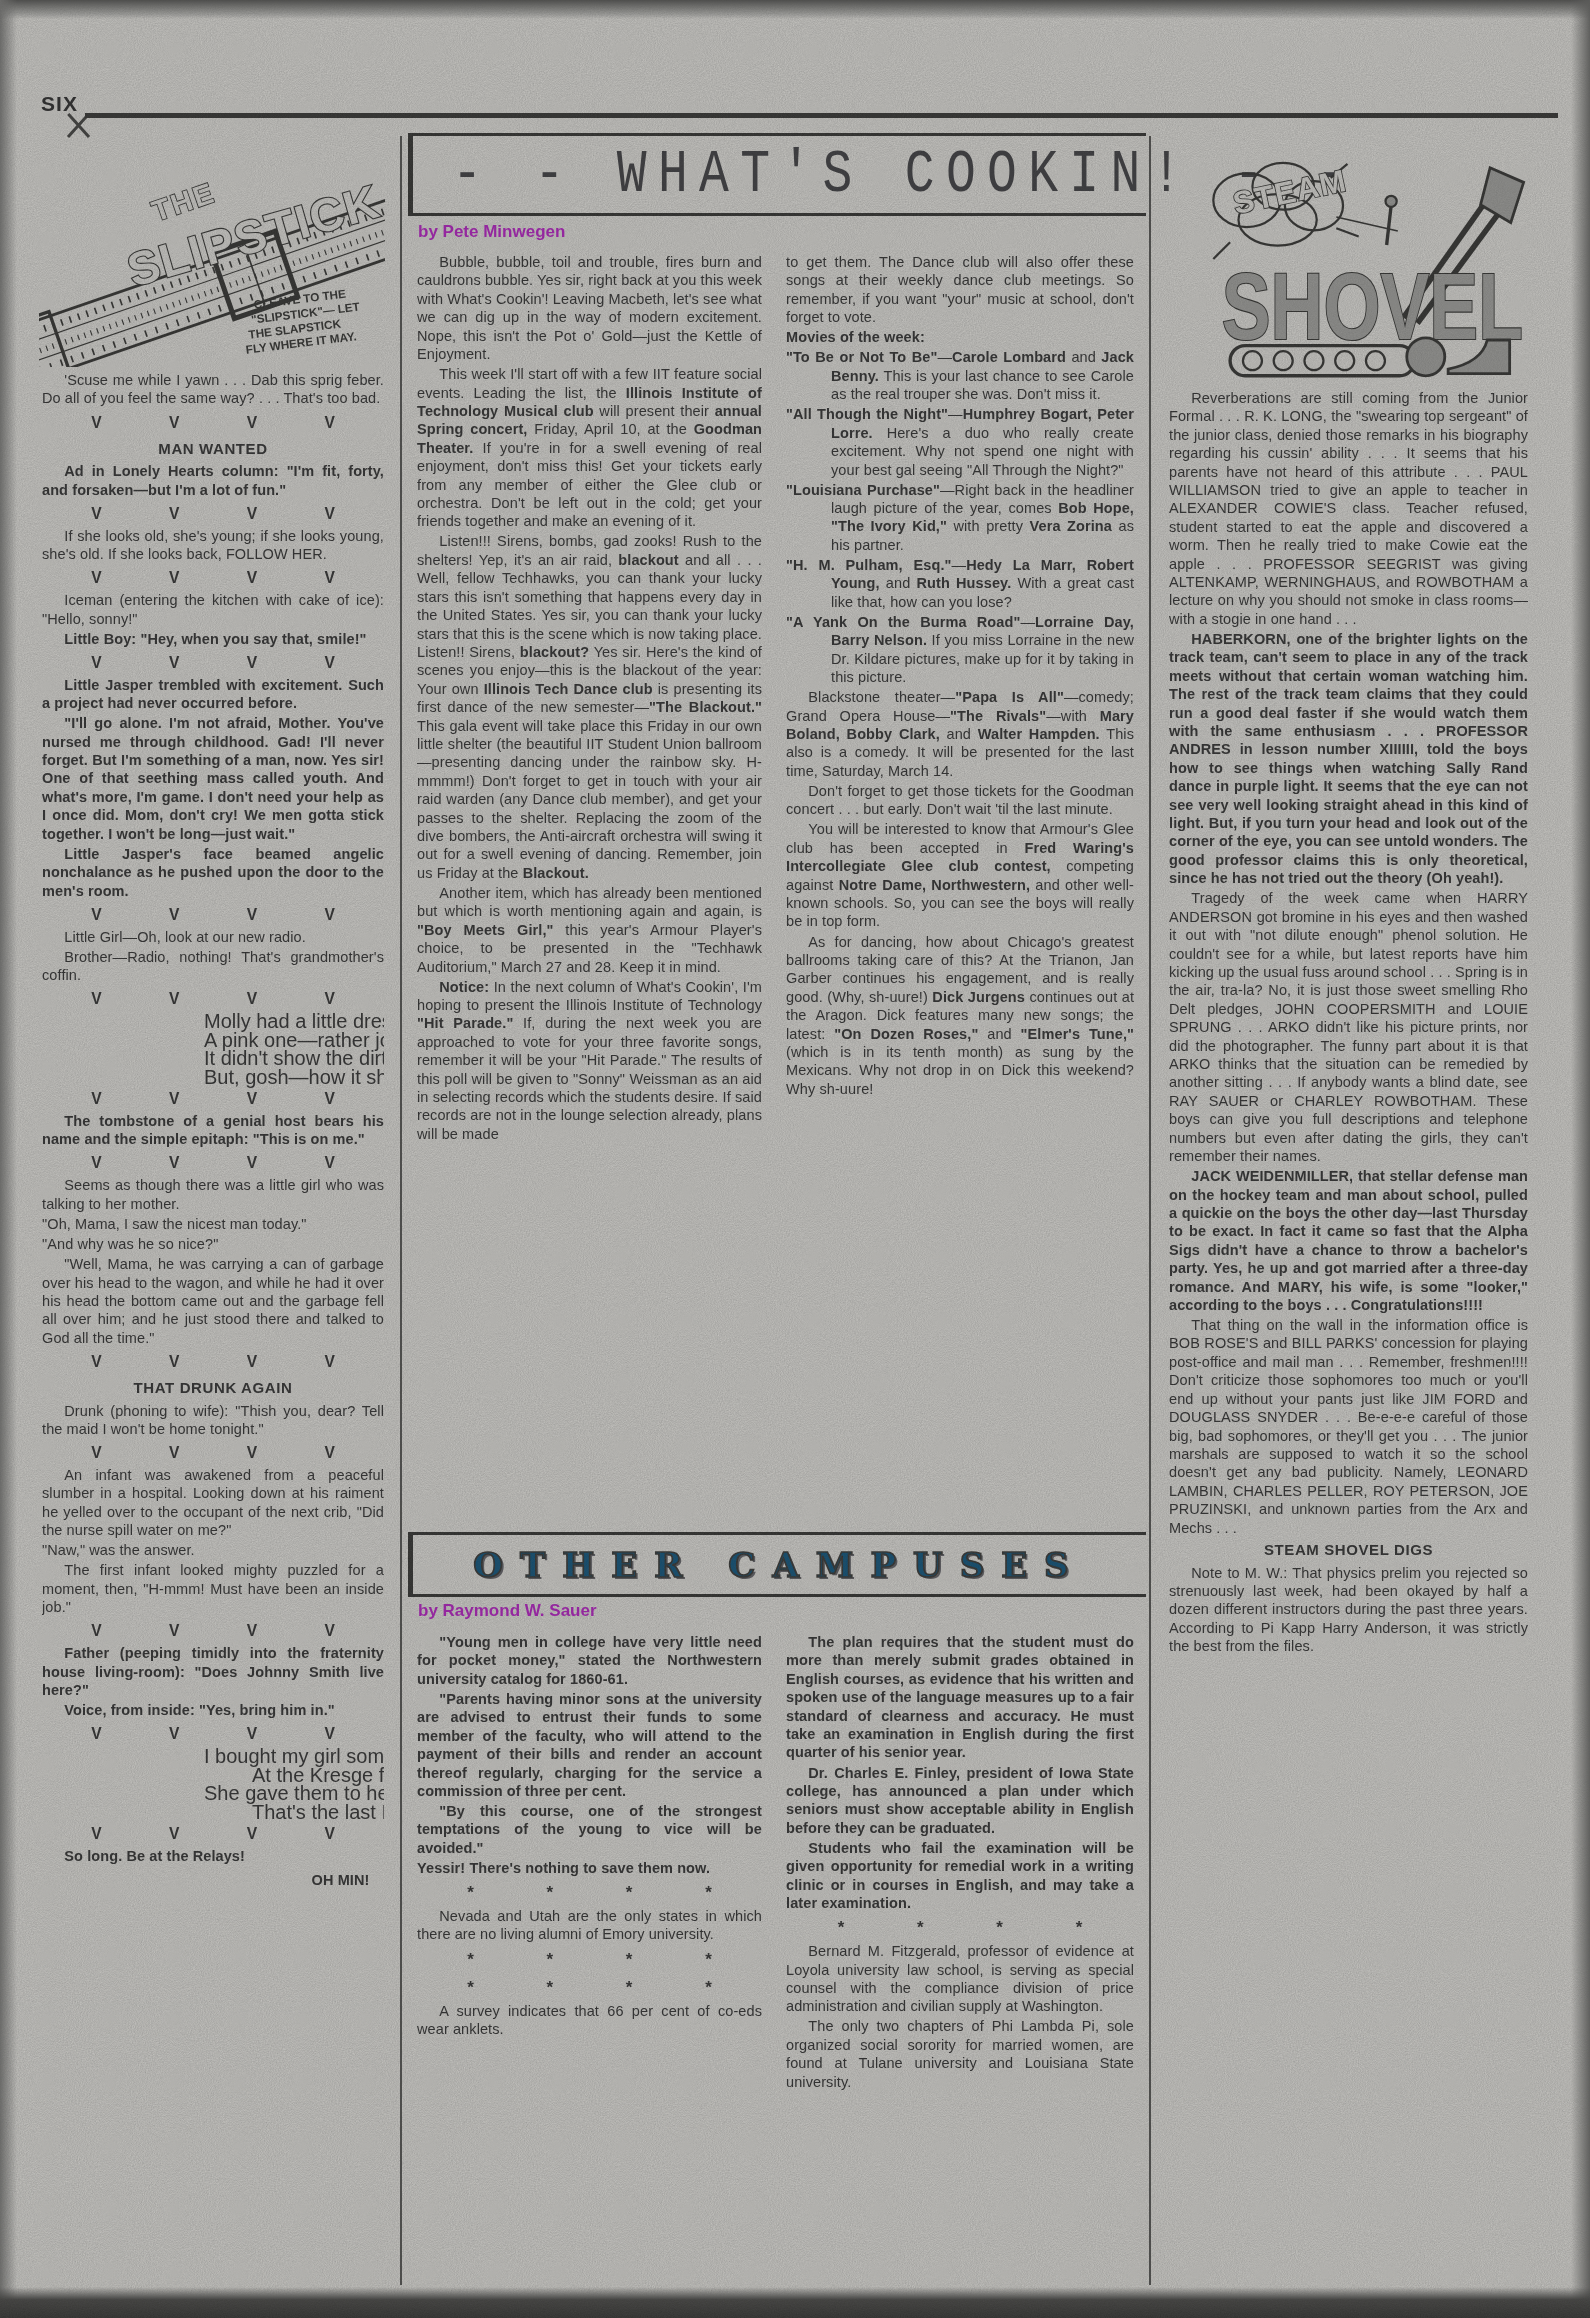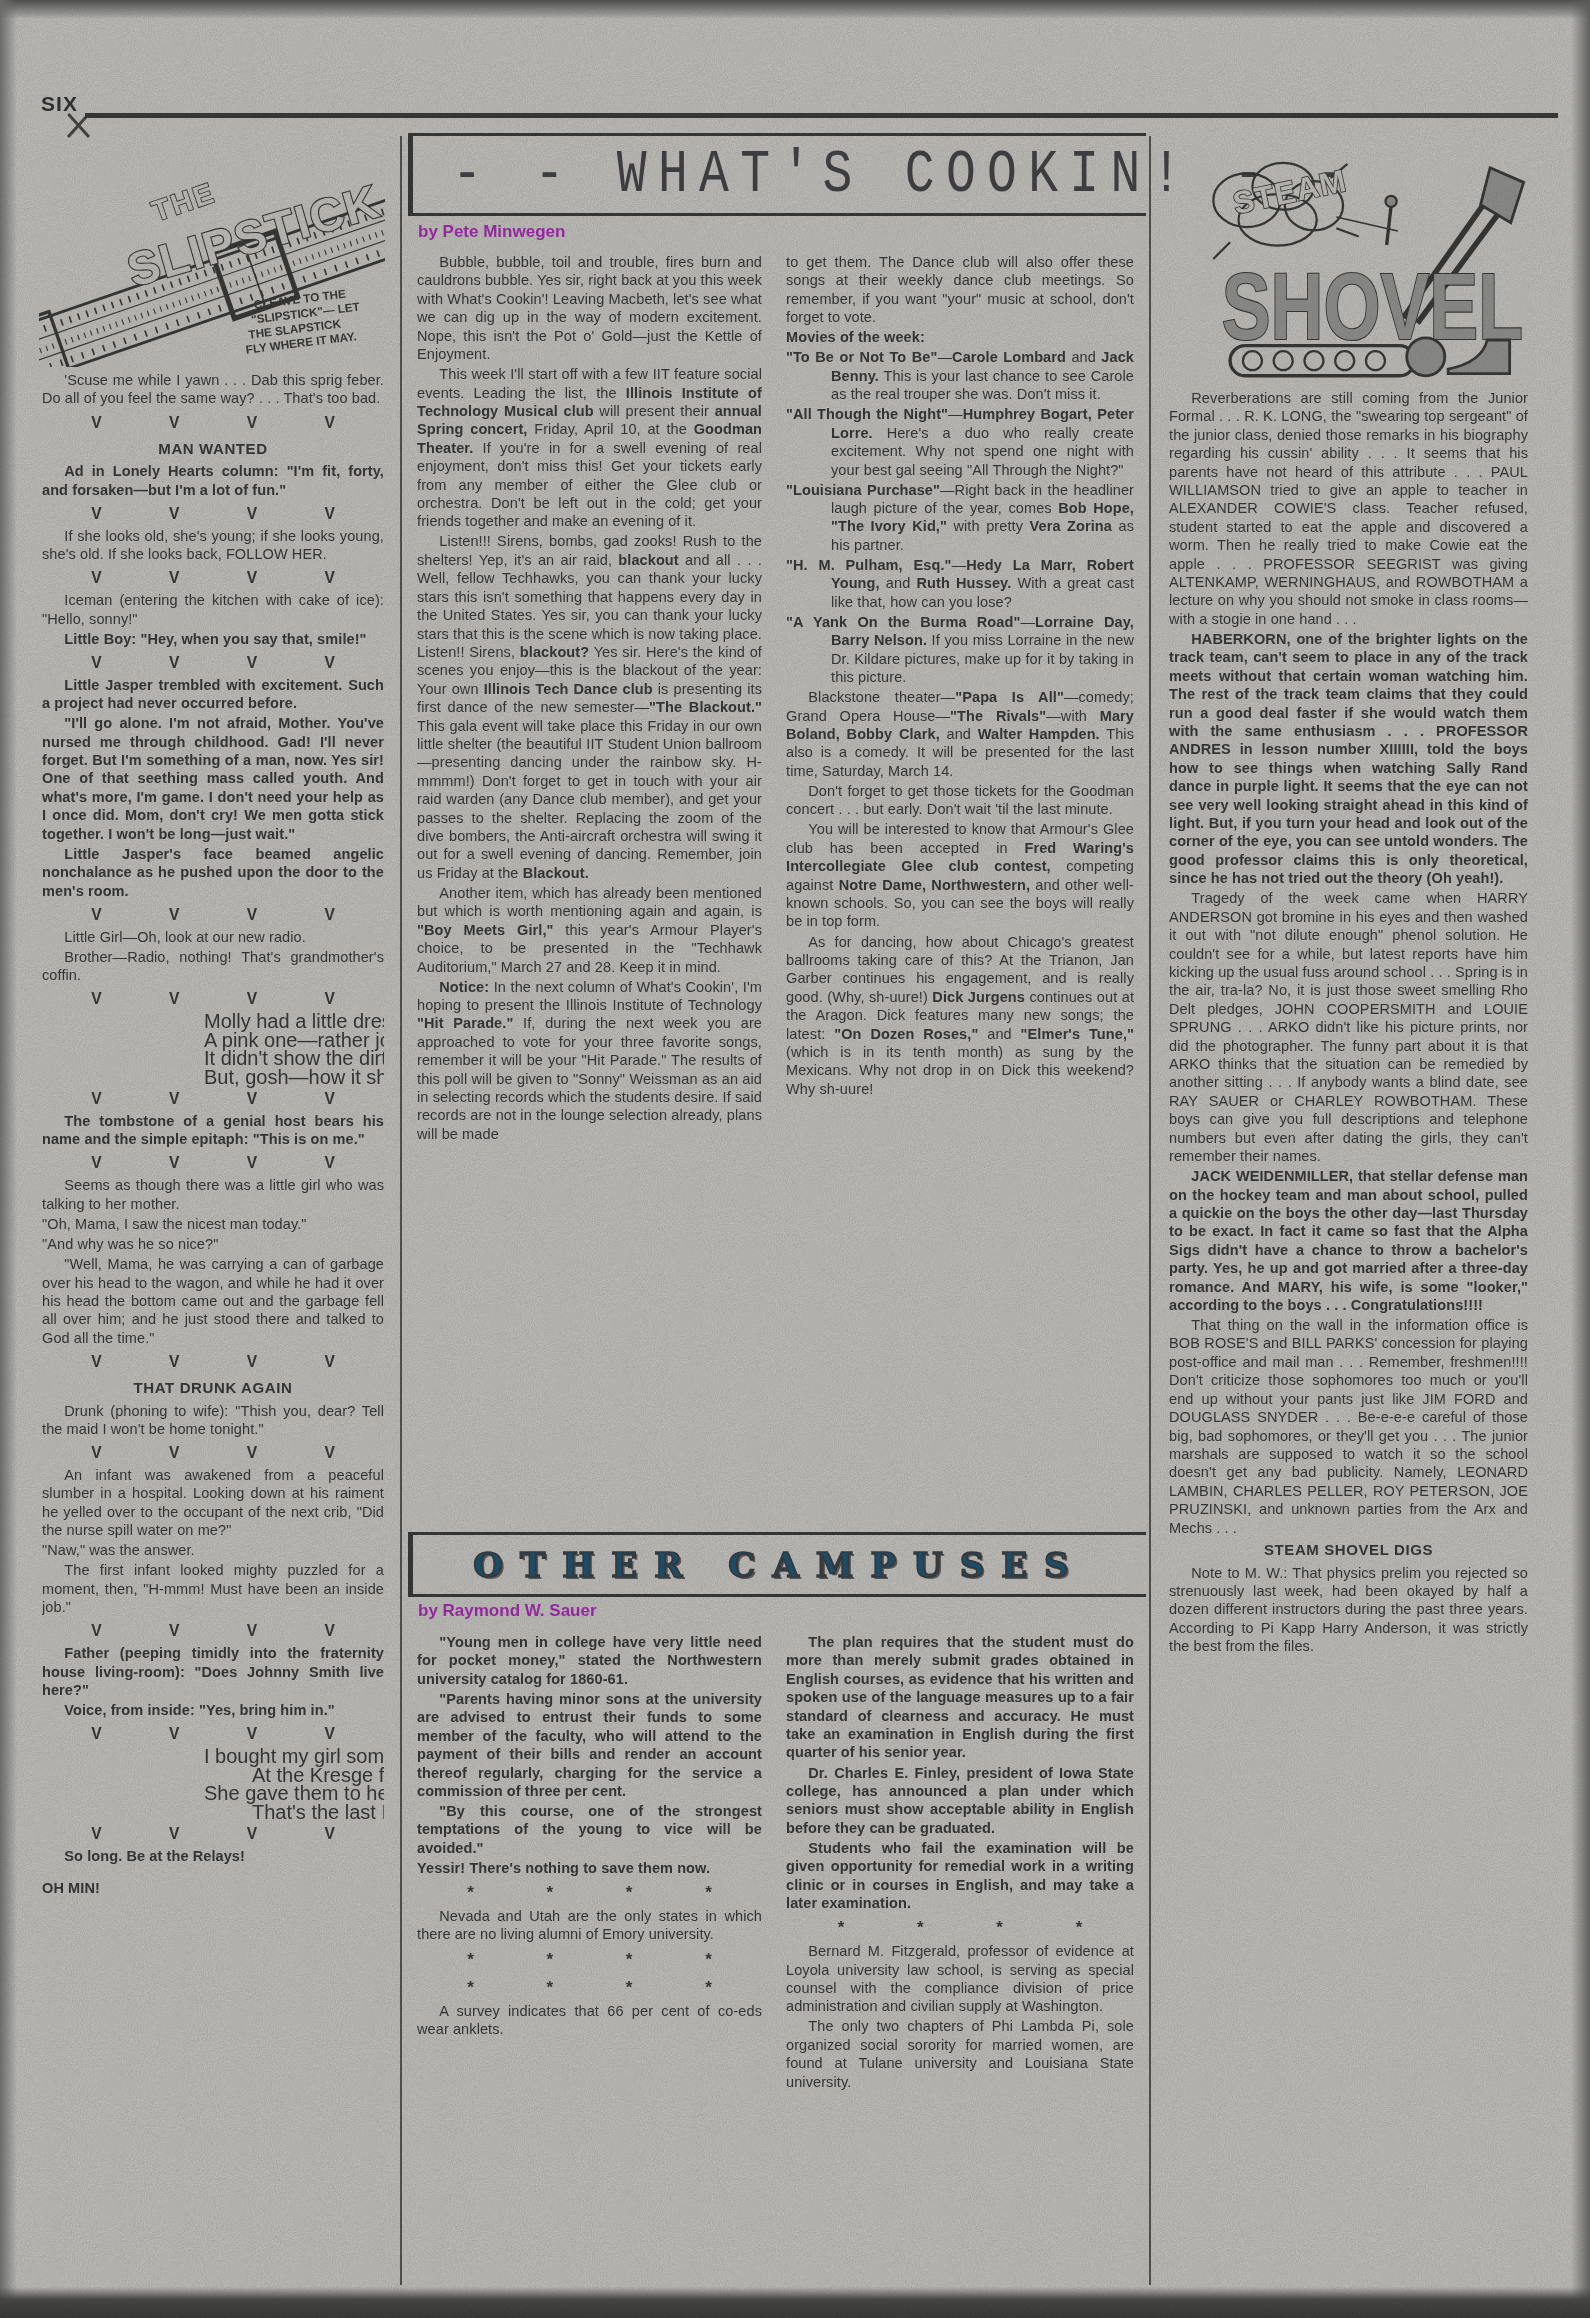--- a/index.html
+++ b/index.html
@@ -36,21 +36,21 @@
   .col{position:absolute;text-align:justify;color:#2b2b2b;overflow:hidden;}
   .para{font-size:14.5px;line-height:18.4px;margin:0 0 1.7px 0;letter-spacing:0.1px;}
   .pi{text-indent:22.3px;}
   .bold{font-weight:700;}
   .subhead{font-size:15px;line-height:22.3px;font-weight:700;text-align:center;letter-spacing:0.6px;margin:2.2px 0;}
   .sep{text-align:center;font-weight:700;color:#2b2b2b;}
   .vsep{font-size:15.6px;height:26px;line-height:26px;word-spacing:63px;}
   .asep{font-size:17px;height:28px;line-height:28px;word-spacing:68px;}
   .verse-line{font-size:20px;line-height:18.4px;text-align:right;padding-left:162px;white-space:nowrap;}
   .movie{font-size:14.5px;line-height:18.4px;margin:0 0 1.7px 0;padding-left:45px;text-indent:-45px;}
-  .right-line{text-align:left;font-weight:700;padding-right:14.5px;margin-top:14px;}
+  .right-line{text-align:right;font-weight:700;padding-right:14.5px;margin-top:6px;}
   svg text{font-family:"Liberation Sans",sans-serif;}
 </style>
 </head>
 <body>
 
 <div class="page">
 
   <div class="crop-mark">
       <i></i>
       <i></i>

